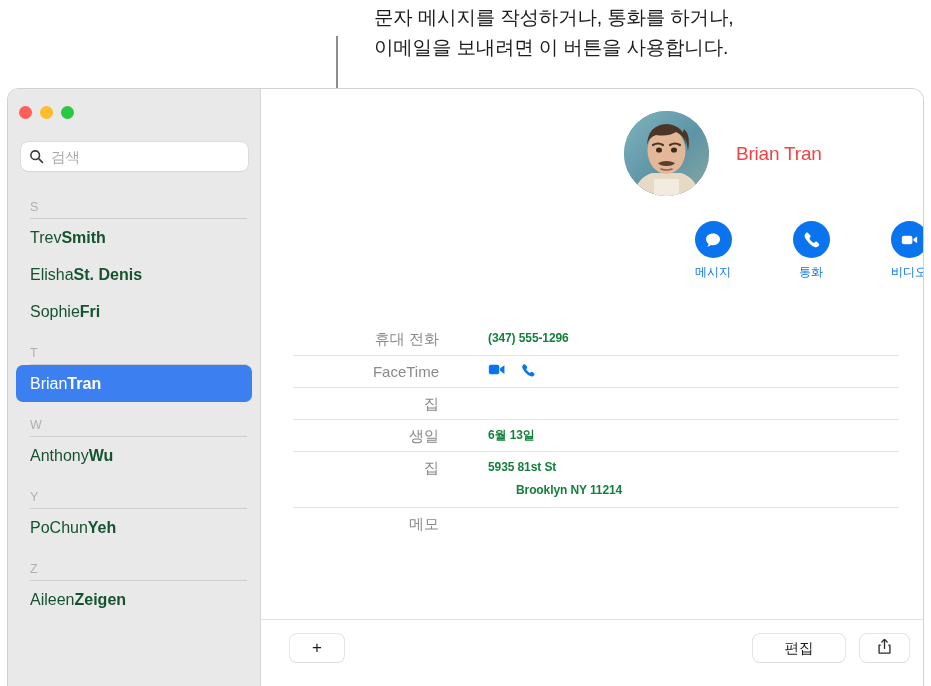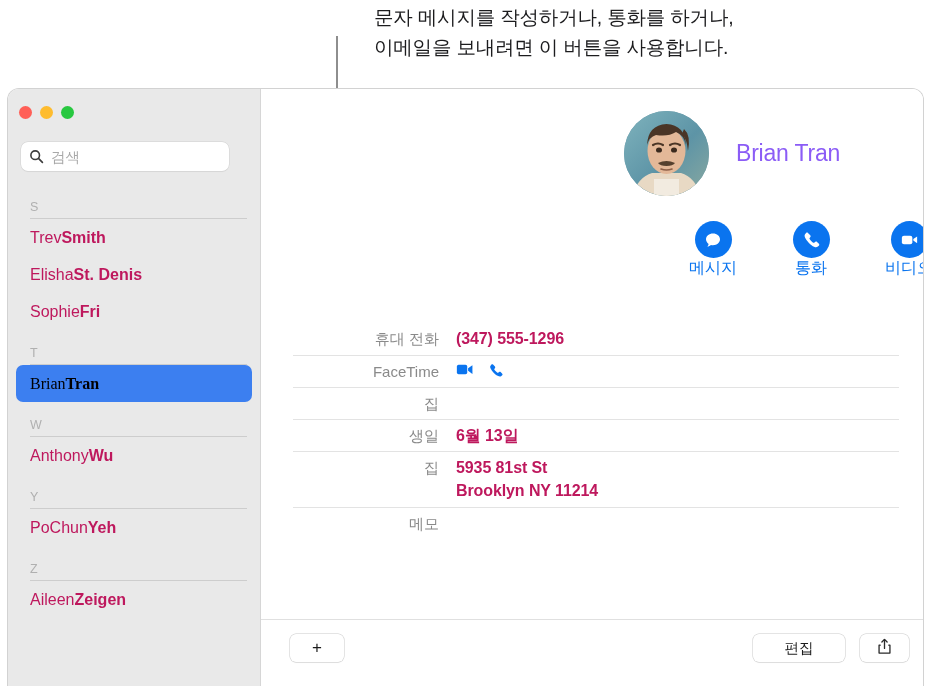--- a/index.html
+++ b/index.html
@@ -92,21 +92,21 @@
     border-radius: 50%;
   }
   .tl.red { background: #ff5f57; }
   .tl.yellow { background: #febc2e; }
   .tl.green { background: #28c840; }
 
   .search-wrap {
     position: absolute;
     left: 13px;
     top: 53px;
-    width: 208px;
+    width: 227px;
     height: 29px;
     background: #ffffff;
     border-radius: 7px;
     box-shadow: 0 0 0 0.5px #cfcfcf, 0 1px 1px rgba(0,0,0,0.05);
     display: flex;
     align-items: center;
     padding: 0 8px;
     box-sizing: border-box;
   }
   .search-icon {
@@ -151,28 +151,27 @@
     margin: 4px 13px 0 22px;
   }
   .contact-row {
     height: 37px;
     margin: 0 8px;
     display: flex;
     align-items: center;
     padding: 0 14px;
     border-radius: 7px;
     font-size: 16px;
-    color: #be185d;
+    color: #14532d;
     box-sizing: border-box;
   }
   .contact-row .ln { font-weight: bold; }
   .contact-row.selected {
     background: #3c7ff0;
-    color: #000000;
-    font-family: Liberation Serif, serif;
+    color: #ffffff;
   }
 
   
   .detail {
     flex: 1;
     position: relative;
     background: #ffffff;
   }
   .card-head {
     position: absolute;
@@ -186,22 +185,22 @@
     height: 85px;
     border-radius: 50%;
     overflow: hidden;
     flex: 0 0 85px;
     position: relative;
     background: #6e99a8;
   }
   .avatar svg { display: block; }
   .contact-title {
     margin-left: 27px;
-    font-size: 23px;
-    color: #8b5cf6;
+    font-size: 19px;
+    color: #ef4444;
     letter-spacing: -0.2px;
   }
 
   .action-row {
     position: absolute;
     left: 430px;
     top: 132px;
     display: flex;
     gap: 54px;
   }
@@ -214,58 +213,60 @@
   .action-circle {
     width: 37px;
     height: 37px;
     border-radius: 50%;
     background: #0a74ef;
     display: flex;
     align-items: center;
     justify-content: center;
   }
   .action-label {
-    font-size: 16px;
+    margin-top: 6px;
+    font-size: 12px;
     color: #0a74ef;
     white-space: nowrap;
   }
 
   .fields {
     position: absolute;
     left: 32px;
     top: 234px;
     right: 24px;
   }
   .field-row {
     display: flex;
     align-items: flex-start;
     border-top: 1px solid #e3e3e3;
     min-height: 32px;
     padding-top: 4px;
     box-sizing: border-box;
+    gap: 32px;
   }
   .field-row:first-child { border-top: none; }
   .field-label {
     width: 163px;
     flex: 0 0 163px;
     text-align: right;
     padding-right: 17px;
     box-sizing: border-box;
     font-size: 15px;
     color: #8a8a8a;
     line-height: 23px;
   }
   .field-value {
-    font-size: 16px;
-    color: #be185d;
+    font-size: 12px;
+    color: #15803d;
     line-height: 23px;
     font-weight: bold;
     letter-spacing: -0.1px;
   }
-  .field-value .line2 { display: block; }
+  .field-value .line2 { display: block; margin-left: 28px; }
   .facetime-icons {
     display: flex;
     align-items: center;
     gap: 13px;
     height: 23px;
   }
   .row-tall { min-height: 56px; }
   .row-notes { min-height: 40px; }
 
   

